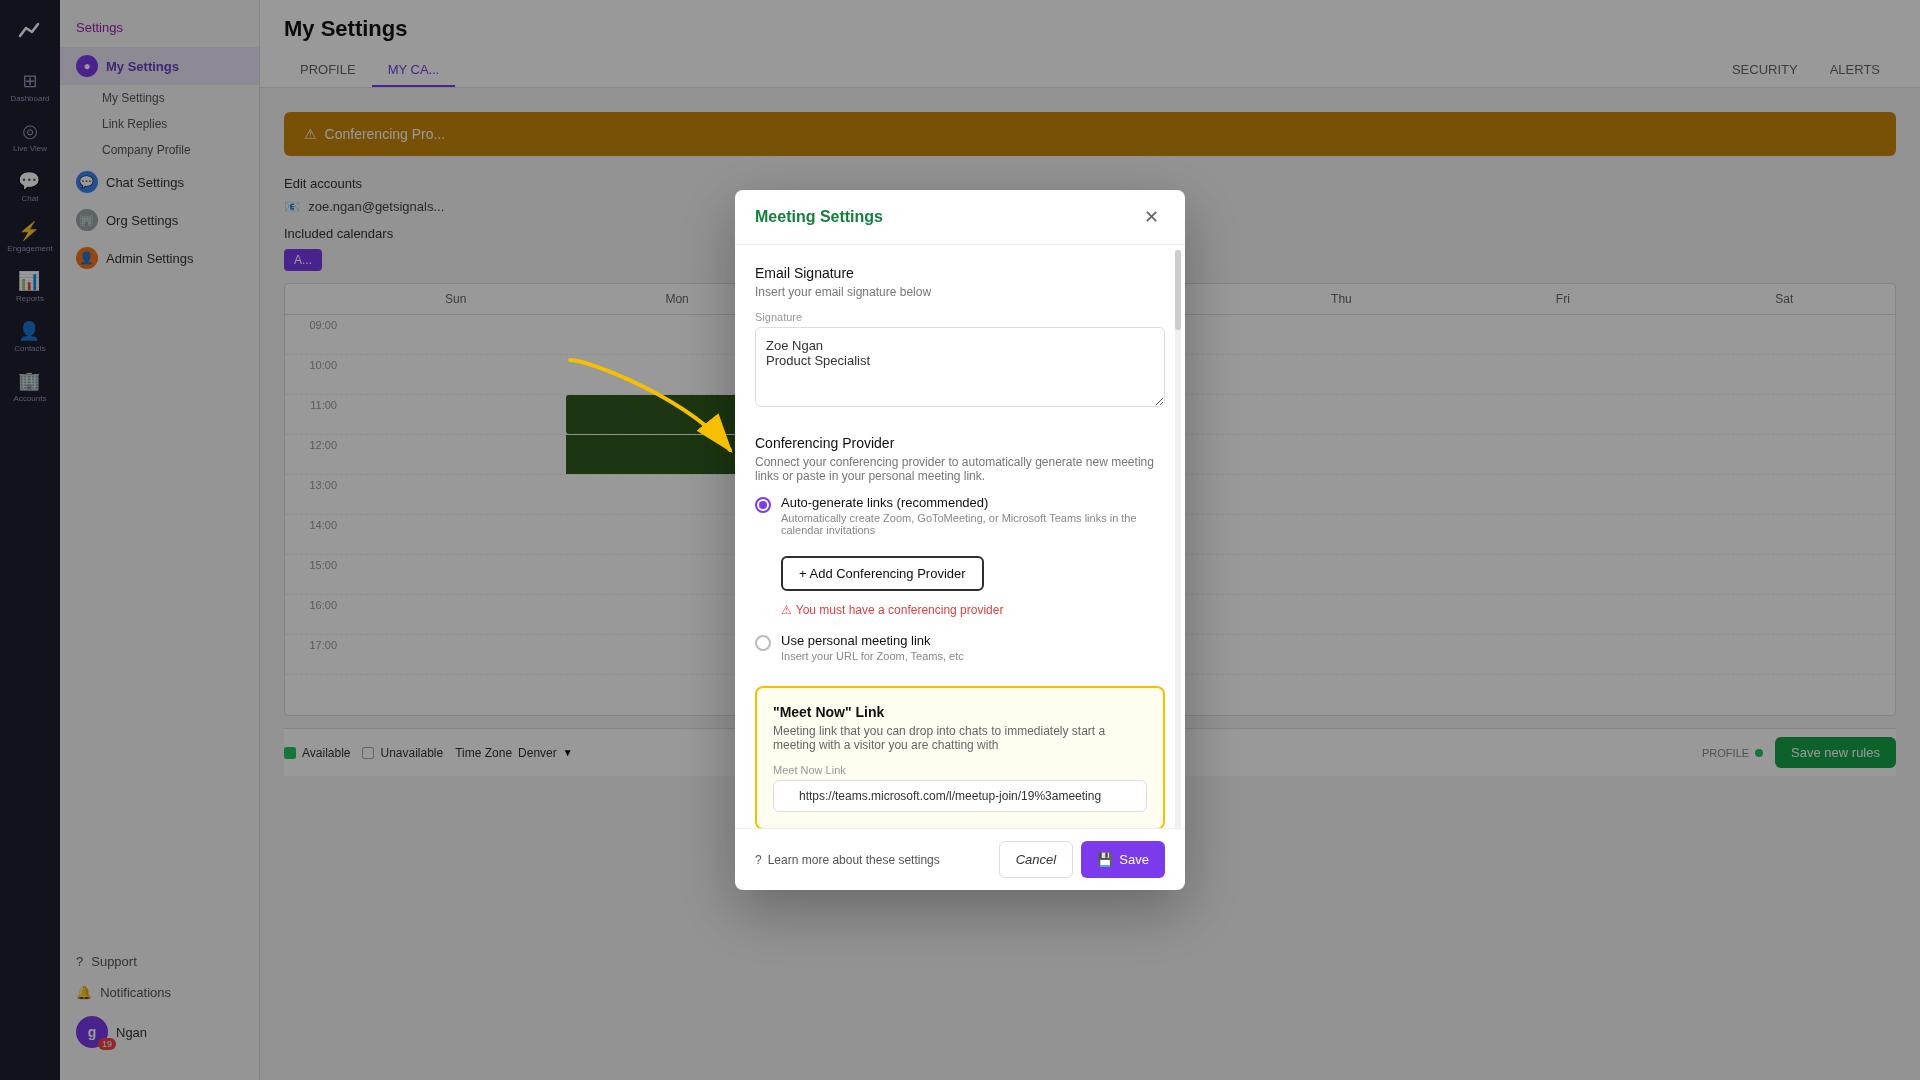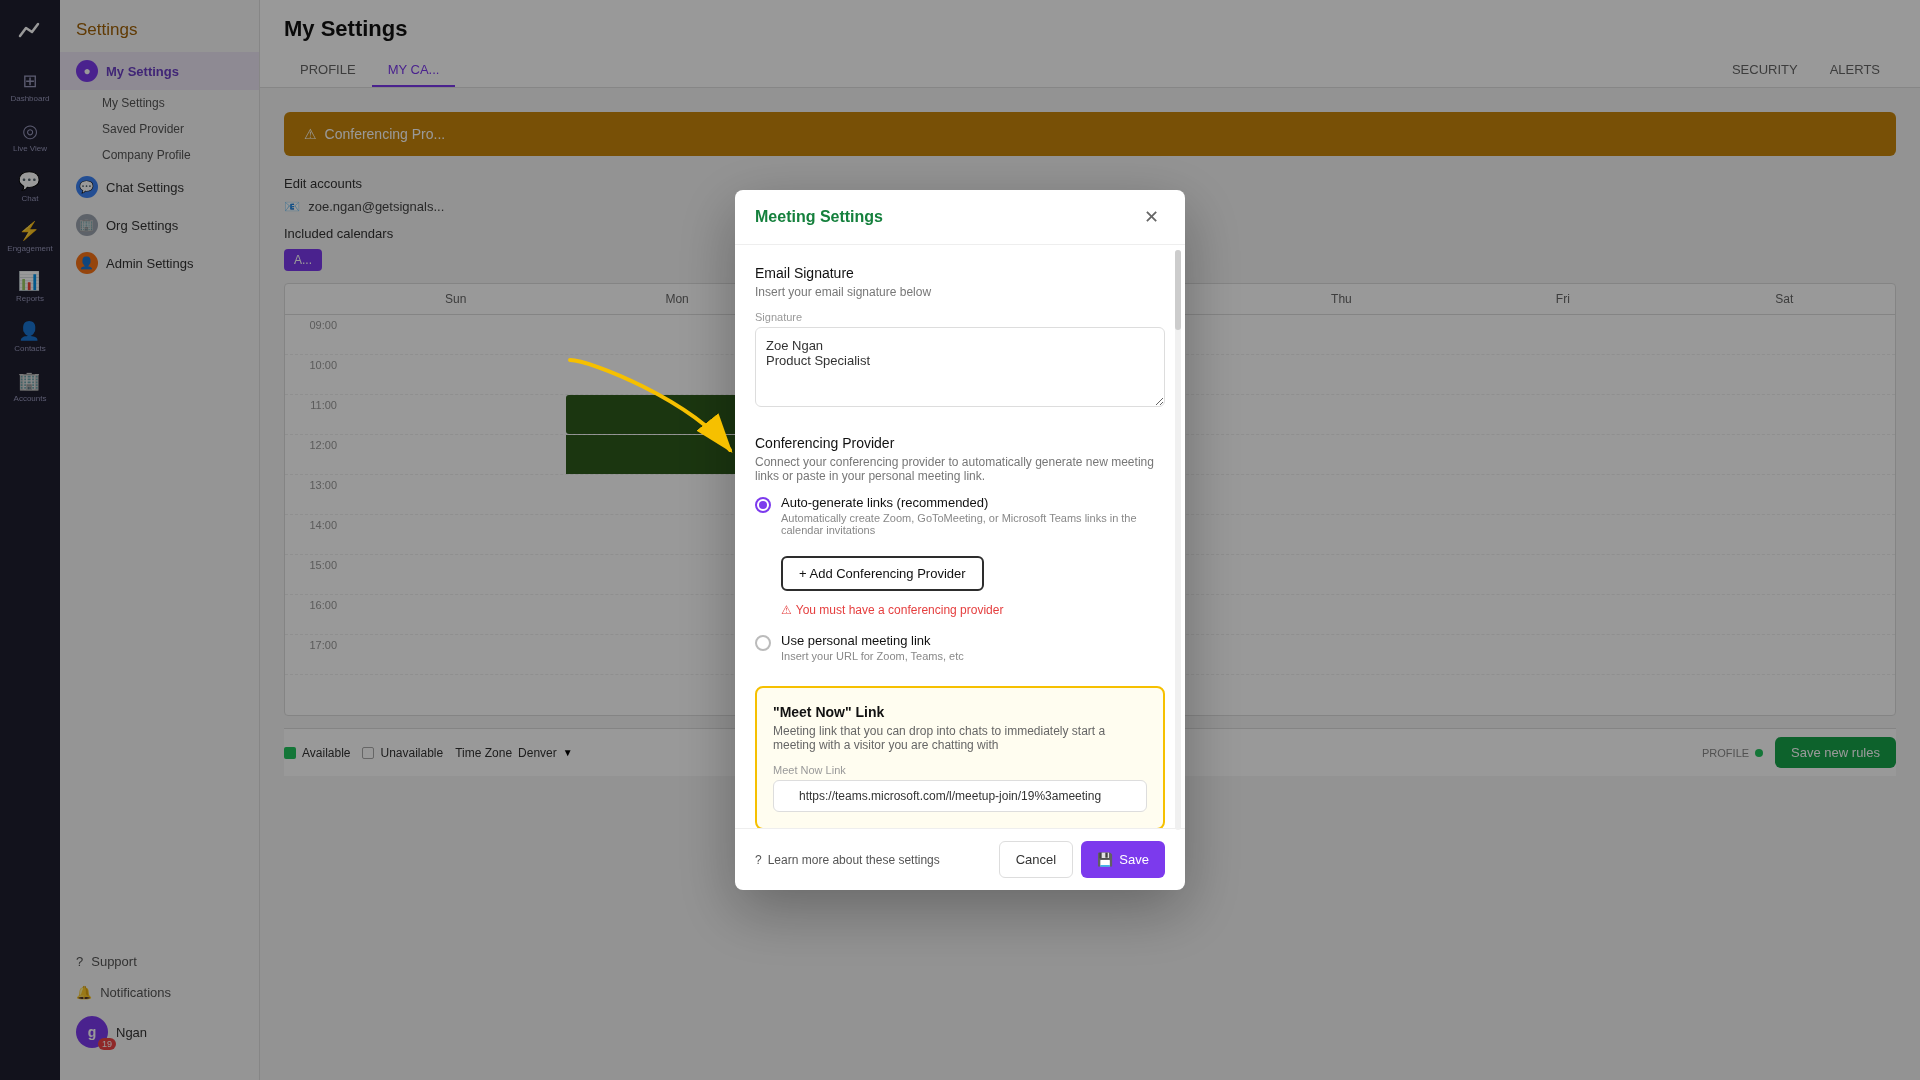--- a/index.html
+++ b/index.html
@@ -37,22 +37,22 @@
     
     .sidebar {
       width: 200px;
       background: #f8f8f8;
       border-right: 1px solid #e0e0e0;
       padding: 16px 0;
       display: flex;
       flex-direction: column;
     }
     .sidebar-header {
-      font-size: 17px;
-      color: #a16207;
+      font-size: 13px;
+      color: #a21caf;
       padding: 4px 16px 12px;
       font-weight: 500;
     }
     .sidebar-item {
       display: flex;
       align-items: center;
       gap: 8px;
       padding: 8px 16px;
       cursor: pointer;
       font-size: 13px;
@@ -368,20 +368,21 @@
     }
     .footer-actions { display: flex; gap: 8px; }
     .btn-cancel {
       padding: 10px 16px;
       border: 1px solid #ddd;
       background: white;
       color: #333;
       font-size: 13px;
       border-radius: 6px;
       cursor: pointer;
+      font-style: italic;
     }
     .btn-save {
       padding: 8px 16px;
       background: #7c3aed;
       color: white;
       font-size: 13px;
       border-radius: 6px;
       border: none;
       cursor: pointer;
       display: flex;
@@ -430,21 +431,21 @@
 </div>
 
 <div class="sidebar">
   <div class="sidebar-header">Settings</div>
 
   <div class="sidebar-item active">
     <div class="s-icon purple">●</div>
     <span>My Settings</span>
   </div>
   <div class="sidebar-sub">My Settings</div>
-  <div class="sidebar-sub">Saved Provider</div>
+  <div class="sidebar-sub">Link Replies</div>
   <div class="sidebar-sub">Company Profile</div>
 
   <div class="sidebar-item">
     <div class="s-icon blue">💬</div>
     <span>Chat Settings</span>
   </div>
   <div class="sidebar-item">
     <div class="s-icon gray">🏢</div>
     <span>Org Settings</span>
   </div>

